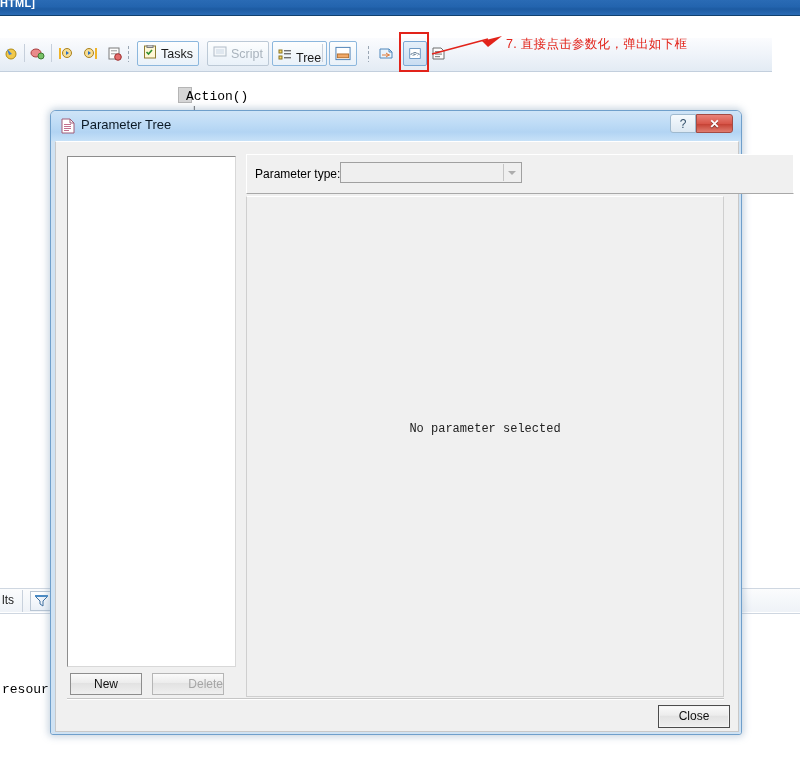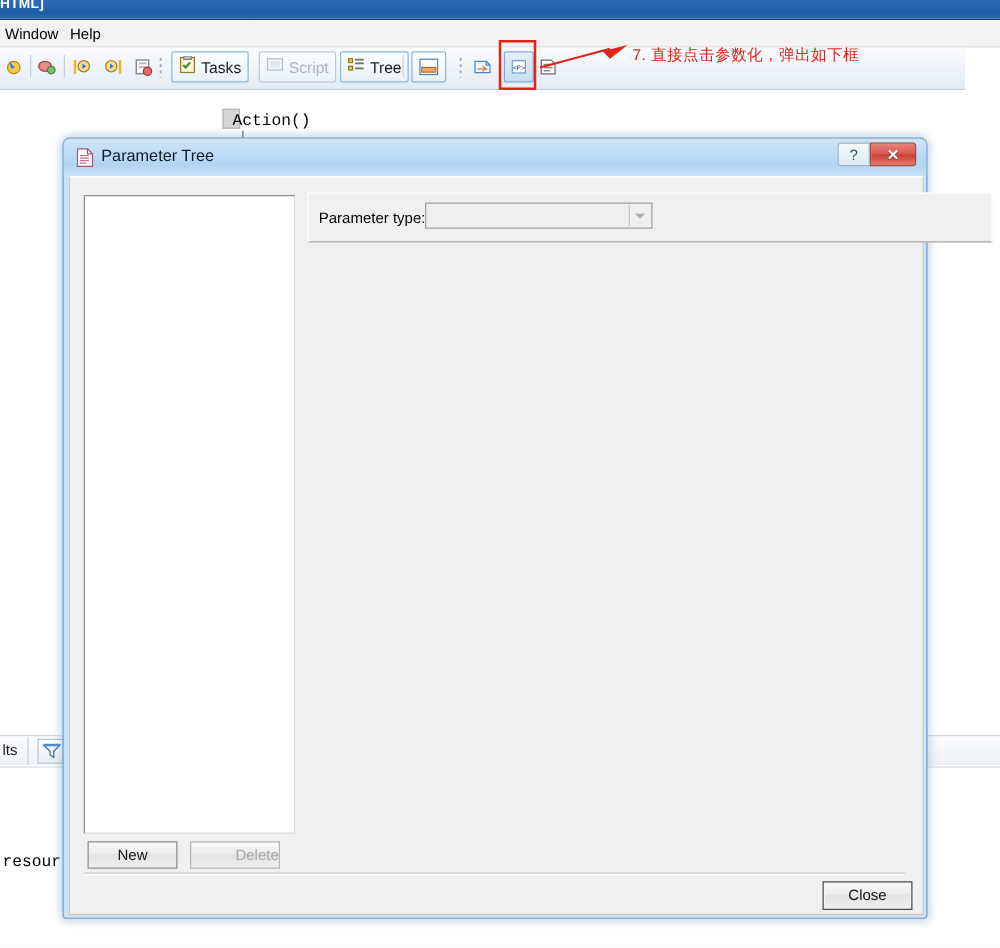--- a/index.html
+++ b/index.html
@@ -365,28 +365,20 @@
 </style>
 </head>
 <body>
 
 <div id="root">
 
   <div class="app-titlebar">
     <span class="app-title-text">HTML]</span>
   </div>
 
-  <div class="app-menubar">
-    <div class="menu-item" style="left:0px;">
-      <span>Window</span>
-    </div>
-    <div class="menu-item" style="left:52px;">
-      <span>Help</span>
-    </div>
-  </div>
 
   <div class="app-toolbar">
 
     <div class="tb-item" style="left:4px;">
       <svg width="17" height="17" viewBox="0 0 17 17">
           <circle cx="7" cy="9" r="5" fill="#f2c94c" stroke="#b08b13"></circle>
           <path d="M3 4 l5 5 -3 1z" fill="#3b7dd8"></path>
         </svg>
     </div>
     <div class="tb-sep" style="left:24px;"></div>
@@ -435,21 +427,21 @@
     <div class="tb-btn disabled" style="left:207px;">
       <span>
         <svg width="14" height="14" viewBox="0 0 14 14">
             <rect x="1" y="2" width="12" height="9" fill="#f4f7fa" stroke="#b1bcc7"></rect>
             <rect x="3" y="4" width="8" height="5" fill="#dfe7ef"></rect>
           </svg>
       </span>
       <span>Script</span>
     </div>
 
-    <div class="tb-btn" style="left:272px;">
+    <div class="tb-btn" style="left:272px;align-items:flex-end;">
       <span>
         <svg width="14" height="14" viewBox="0 0 14 14">
             <rect x="1" y="2" width="3" height="3" fill="#f6d96b" stroke="#8a7320"></rect>
             <rect x="1" y="8" width="3" height="3" fill="#f6d96b" stroke="#8a7320"></rect>
             <rect x="6" y="2" width="7" height="1.4" fill="#6f6f6f"></rect>
             <rect x="6" y="5" width="7" height="1.4" fill="#6f6f6f"></rect>
             <rect x="6" y="9" width="7" height="1.4" fill="#6f6f6f"></rect>
           </svg>
       </span>
       <span>Tree</span>
@@ -538,19 +530,22 @@
       <div class="btn btn-new">New</div>
       <div class="btn btn-delete disabled">Delete</div>
 
       <div class="type-row">
         <span class="type-label">Parameter type:</span>
         <div class="type-combo">
           <div class="combo-arrow-btn"></div>
         </div>
       </div>
 
+      <div class="detail-panel">
+        <div class="no-param">No parameter selected</div>
+      </div>
 
       <div class="dlg-sep"></div>
       <div class="btn btn-close default">Close</div>
     </div>
   </div>
 
 </div>
 
 </body></html>

